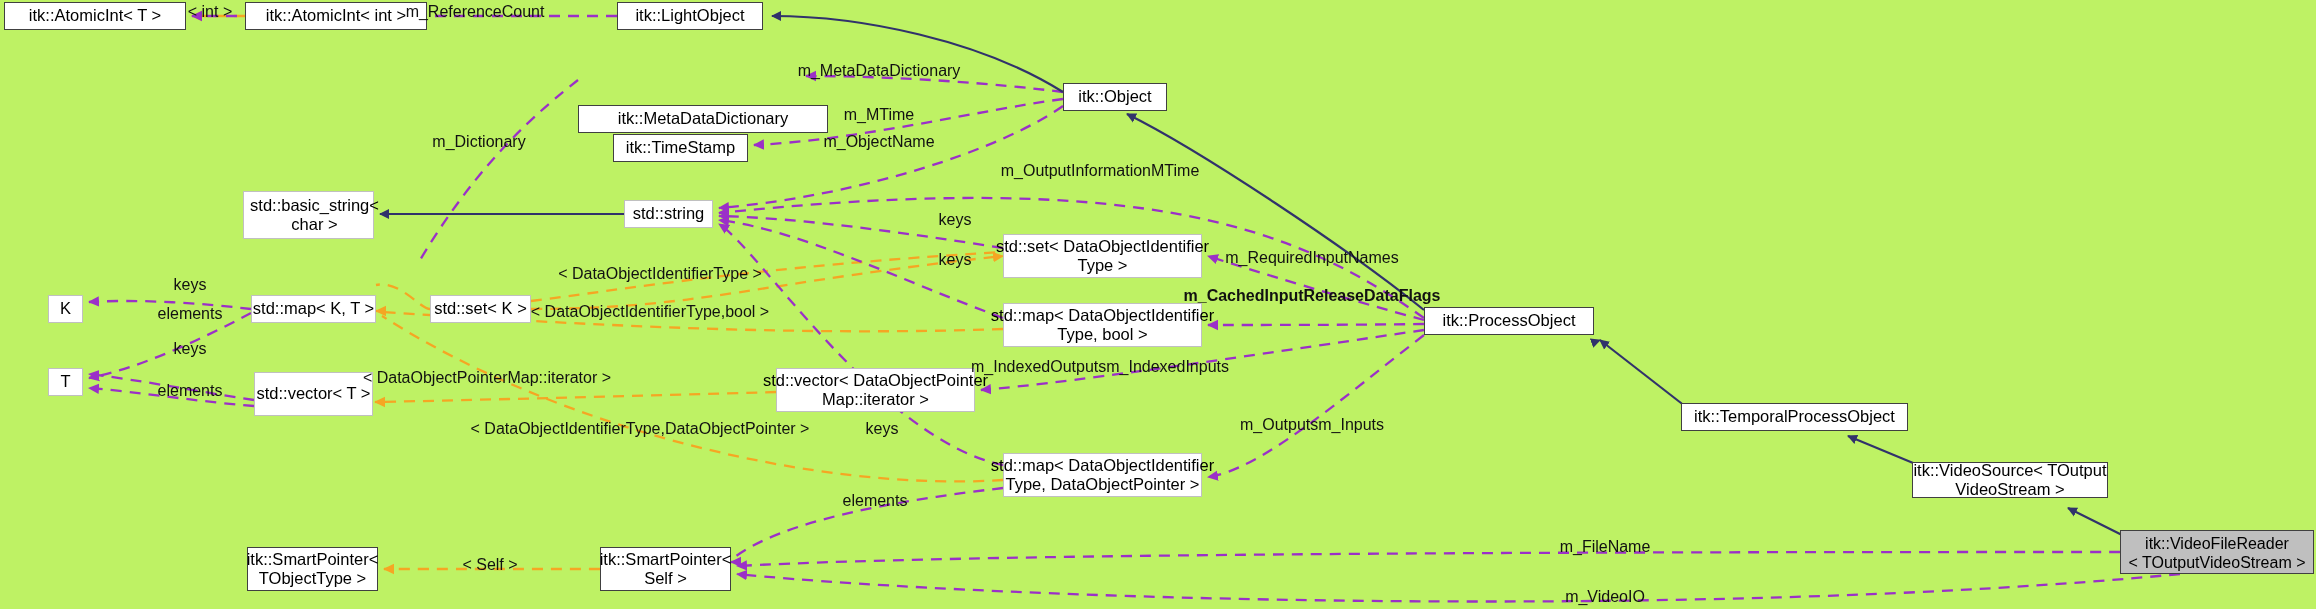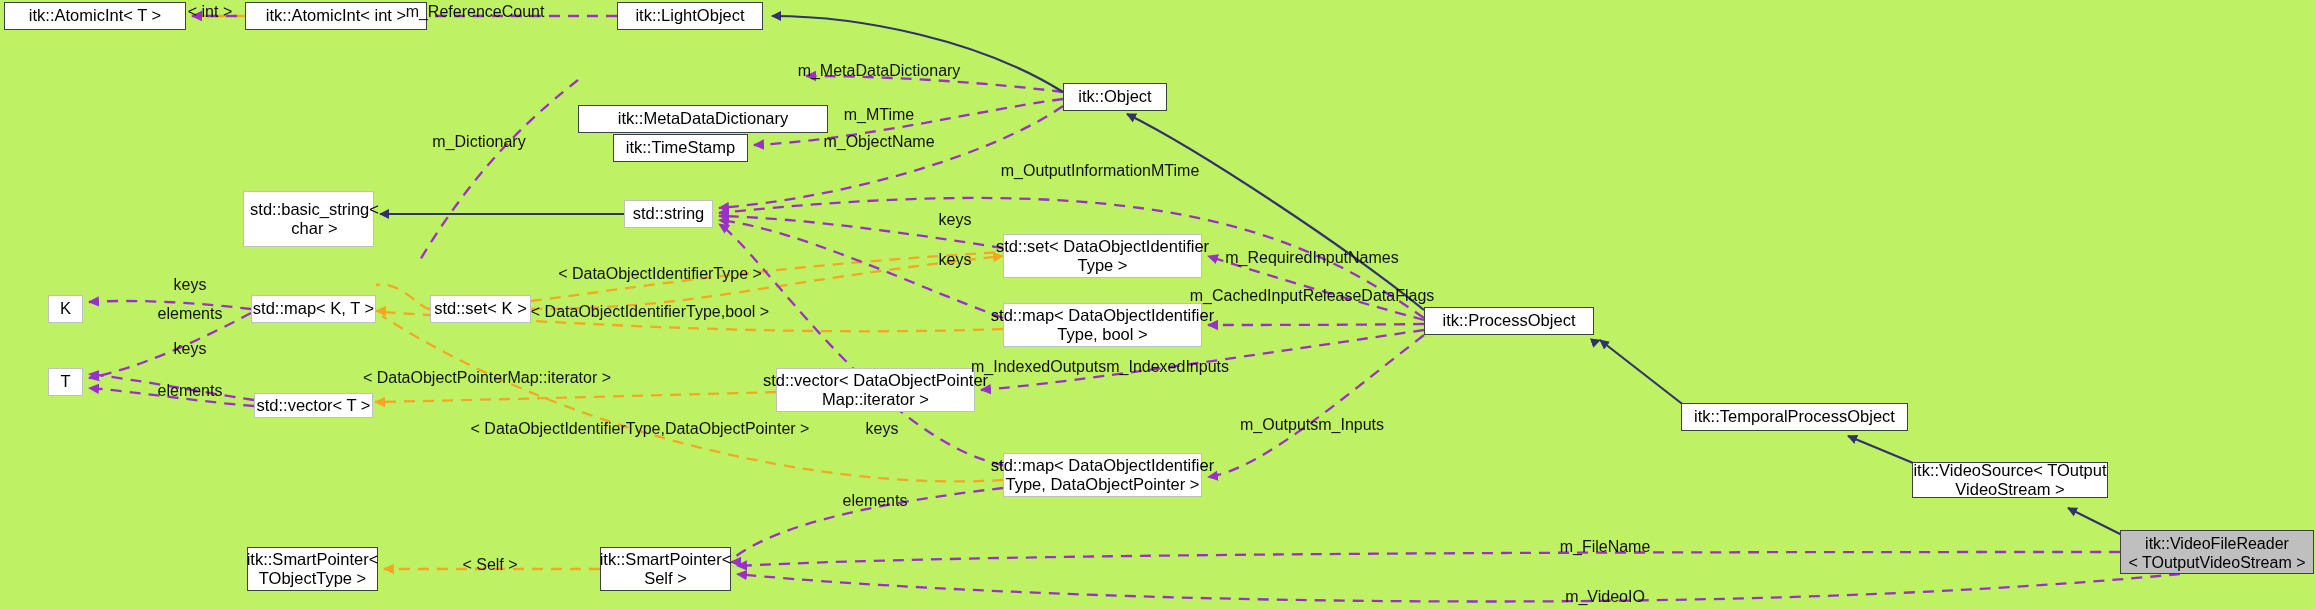--- a/index.html
+++ b/index.html
@@ -108,21 +108,21 @@
       <div class="node itk" style="left: 578px; top: 62px; width: 250px; height: 28px; margin-top: 43px;">
         <div>
           <span class="nl">itk::MetaDataDictionary</span>
         </div>
       </div>
       <div class="node itk" style="left: 613px; top: 134px; width: 135px; height: 28px;">
         <div>
           <span class="nl">itk::TimeStamp</span>
         </div>
       </div>
-      <div class="node std" style="left: 243px; top: 191px; width: 131px; height: 56px; padding-left: 12px;">
+      <div class="node std" style="left: 243px; top: 191px; width: 131px; height: 48px; padding-left: 12px;">
         <div>
           <span class="nl">std::basic_string&lt;</span>
           <span class="nl">char &gt;</span>
         </div>
       </div>
       <div class="node std" style="left: 624px; top: 200px; width: 89px; height: 28px;">
         <div>
           <span class="nl">std::string</span>
         </div>
       </div>
@@ -139,21 +139,21 @@
       <div class="node std" style="left: 251px; top: 295px; width: 125px; height: 28px;">
         <div>
           <span class="nl">std::map&lt; K, T &gt;</span>
         </div>
       </div>
       <div class="node std" style="left: 430px; top: 295px; width: 101px; height: 28px;">
         <div>
           <span class="nl">std::set&lt; K &gt;</span>
         </div>
       </div>
-      <div class="node std" style="left: 254px; top: 393px; width: 119px; height: 25px;">
+      <div class="node std" style="left: 254px; top: 372px; width: 119px; height: 44px;">
         <div>
           <span class="nl">std::vector&lt; T &gt;</span>
         </div>
       </div>
       <div class="node std" style="left: 1003px; top: 234px; width: 199px; height: 44px;">
         <div>
           <span class="nl">std::set&lt; DataObjectIdentifier</span>
           <span class="nl">Type &gt;</span>
         </div>
       </div>
@@ -220,21 +220,21 @@
       <div class="elabel" style="left: 1100px; top: 162px;"><span class="nl">m_OutputInformationMTime</span></div>
       <div class="elabel" style="left: 955px; top: 211px;"><span class="nl">keys</span></div>
       <div class="elabel" style="left: 955px; top: 251px;"><span class="nl">keys</span></div>
       <div class="elabel" style="left: 660px; top: 265px;"><span class="nl">&lt; DataObjectIdentifierType &gt;</span></div>
       <div class="elabel" style="left: 650px; top: 303px;"><span class="nl">&lt; DataObjectIdentifierType,</span><span class="nl">bool &gt;</span></div>
       <div class="elabel" style="left: 190px; top: 276px;"><span class="nl">keys</span></div>
       <div class="elabel" style="left: 190px; top: 305px;"><span class="nl">elements</span></div>
       <div class="elabel" style="left: 190px; top: 340px;"><span class="nl">keys</span></div>
       <div class="elabel" style="left: 190px; top: 382px;"><span class="nl">elements</span></div>
       <div class="elabel" style="left: 1312px; top: 249px;"><span class="nl">m_RequiredInputNames</span></div>
-      <div class="elabel" style="left: 1312px; top: 287px;"><span class="nl">m_CachedInputReleaseData</span><span class="nl">Flags</span></div>
+      <div class="elabel" style="left: 1312px; top: 287px; font-weight: bold;"><span class="nl">m_CachedInputReleaseData</span><span class="nl">Flags</span></div>
       <div class="elabel" style="left: 1100px; top: 358px;"><span class="nl">m_IndexedOutputs</span><span class="nl">m_IndexedInputs</span></div>
       <div class="elabel" style="left: 487px; top: 369px;"><span class="nl">&lt; DataObjectPointerMap</span><span class="nl">::iterator &gt;</span></div>
       <div class="elabel" style="left: 640px; top: 420px;"><span class="nl">&lt; DataObjectIdentifierType,</span><span class="nl">DataObjectPointer &gt;</span></div>
       <div class="elabel" style="left: 882px; top: 420px;"><span class="nl">keys</span></div>
       <div class="elabel" style="left: 1312px; top: 416px;"><span class="nl">m_Outputs</span><span class="nl">m_Inputs</span></div>
       <div class="elabel" style="left: 875px; top: 492px;"><span class="nl">elements</span></div>
       <div class="elabel" style="left: 490px; top: 556px;"><span class="nl">&lt; Self &gt;</span></div>
       <div class="elabel" style="left: 1605px; top: 538px;"><span class="nl">m_FileName</span></div>
       <div class="elabel" style="left: 1605px; top: 588px;"><span class="nl">m_VideoIO</span></div>
     </div>

